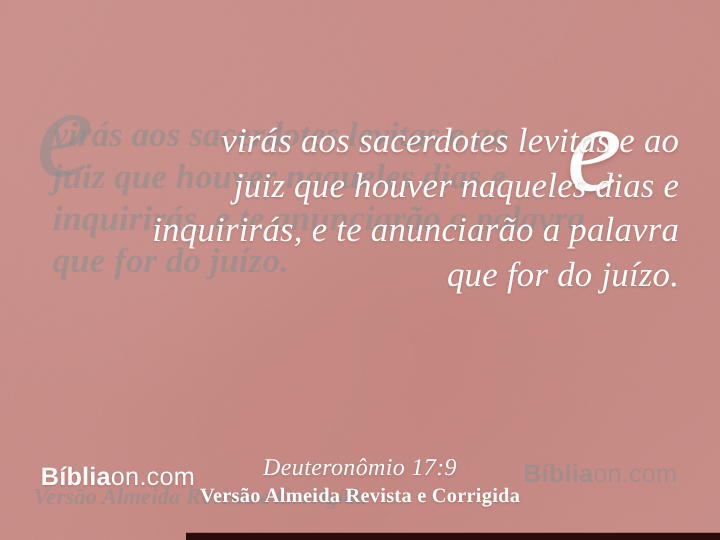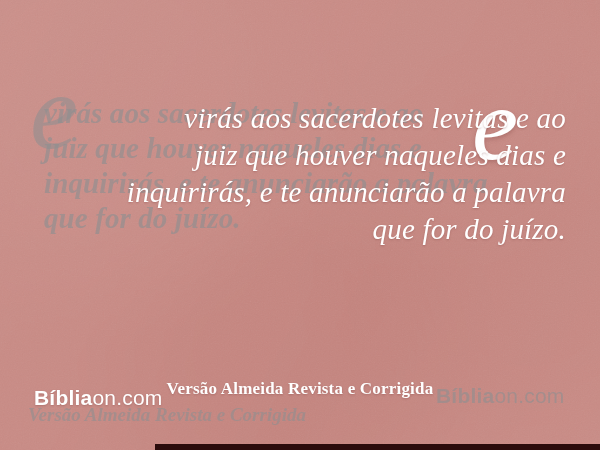--- a/index.html
+++ b/index.html
@@ -215,18 +215,19 @@
     <span class="vline">juiz que houver naqueles dias e</span>
     <span class="vline">inquirirás, e te anunciarão a palavra</span>
     <span class="vline">que for do juízo.</span>
   </div>
 
   <div id="logo">
     <span class="strong">Bíblia</span><span class="light">on.com</span>
   </div>
 
   <div id="ref-block">
+    <span id="ref-line">Deuteronômio 17:9</span>
     <span id="version-line">Versão Almeida Revista e Corrigida</span>
   </div>
 
   <div id="bottom-strip"></div>
 
 </div>
 
 </body></html>

